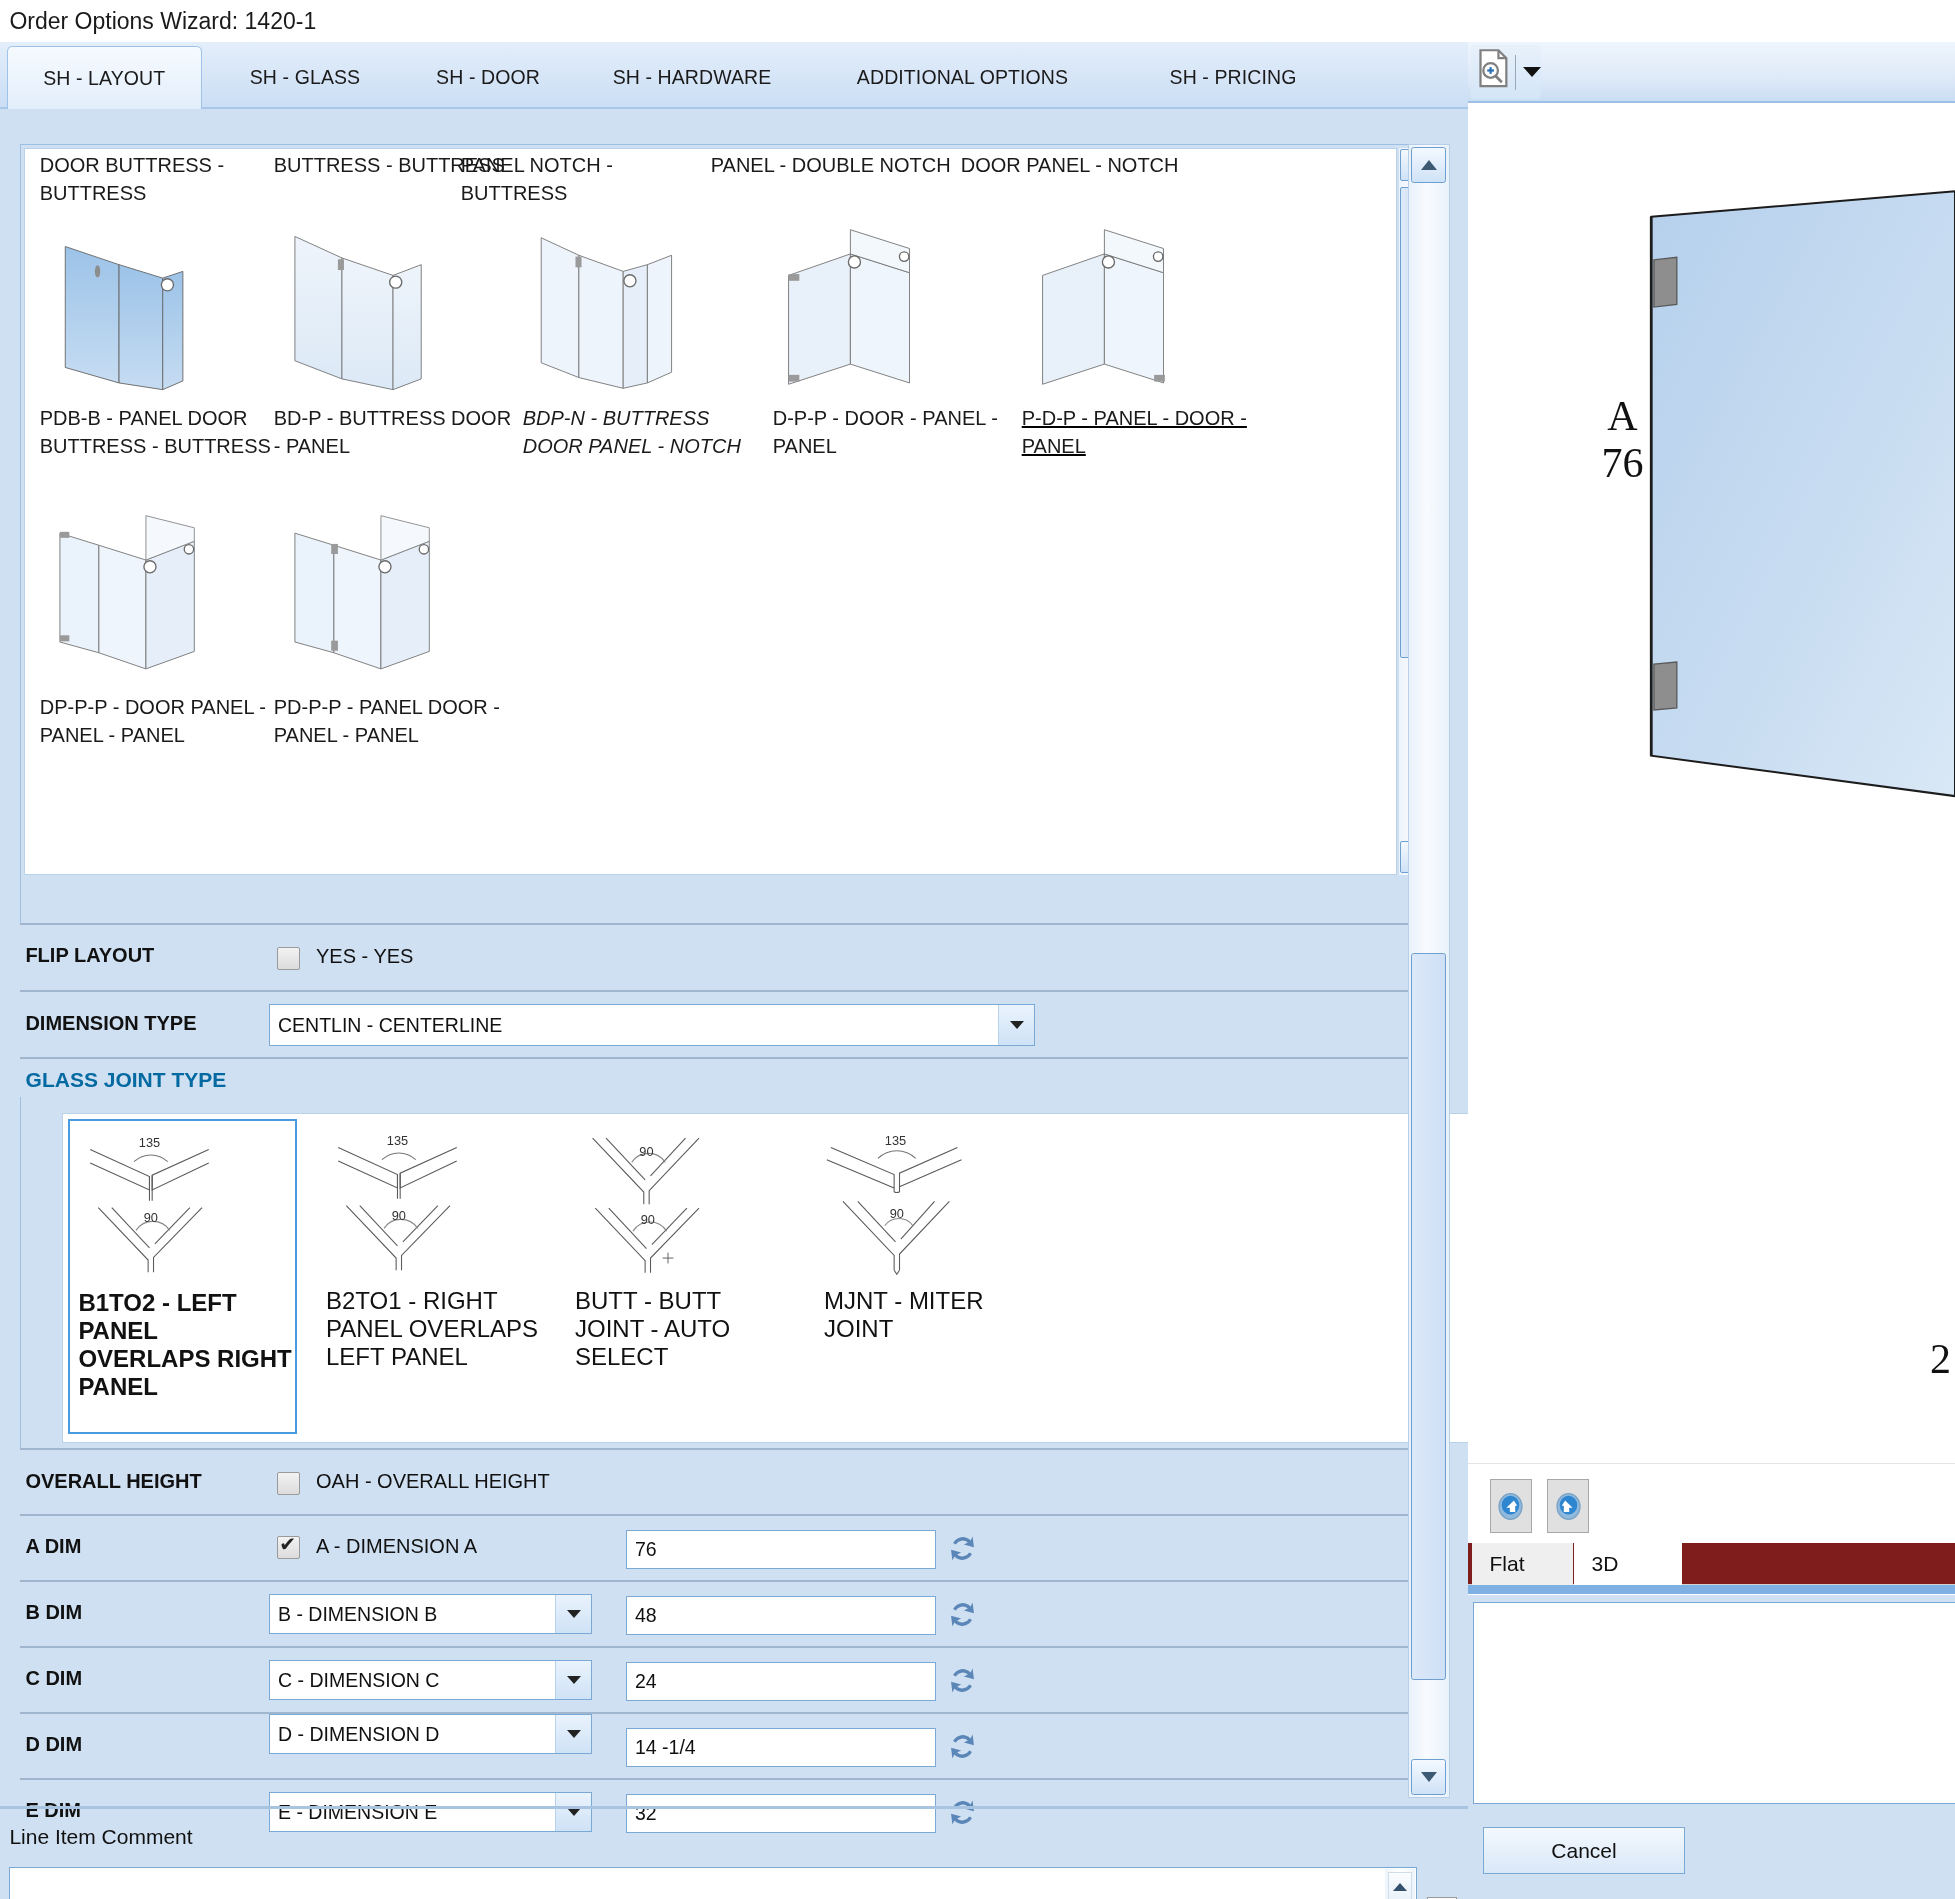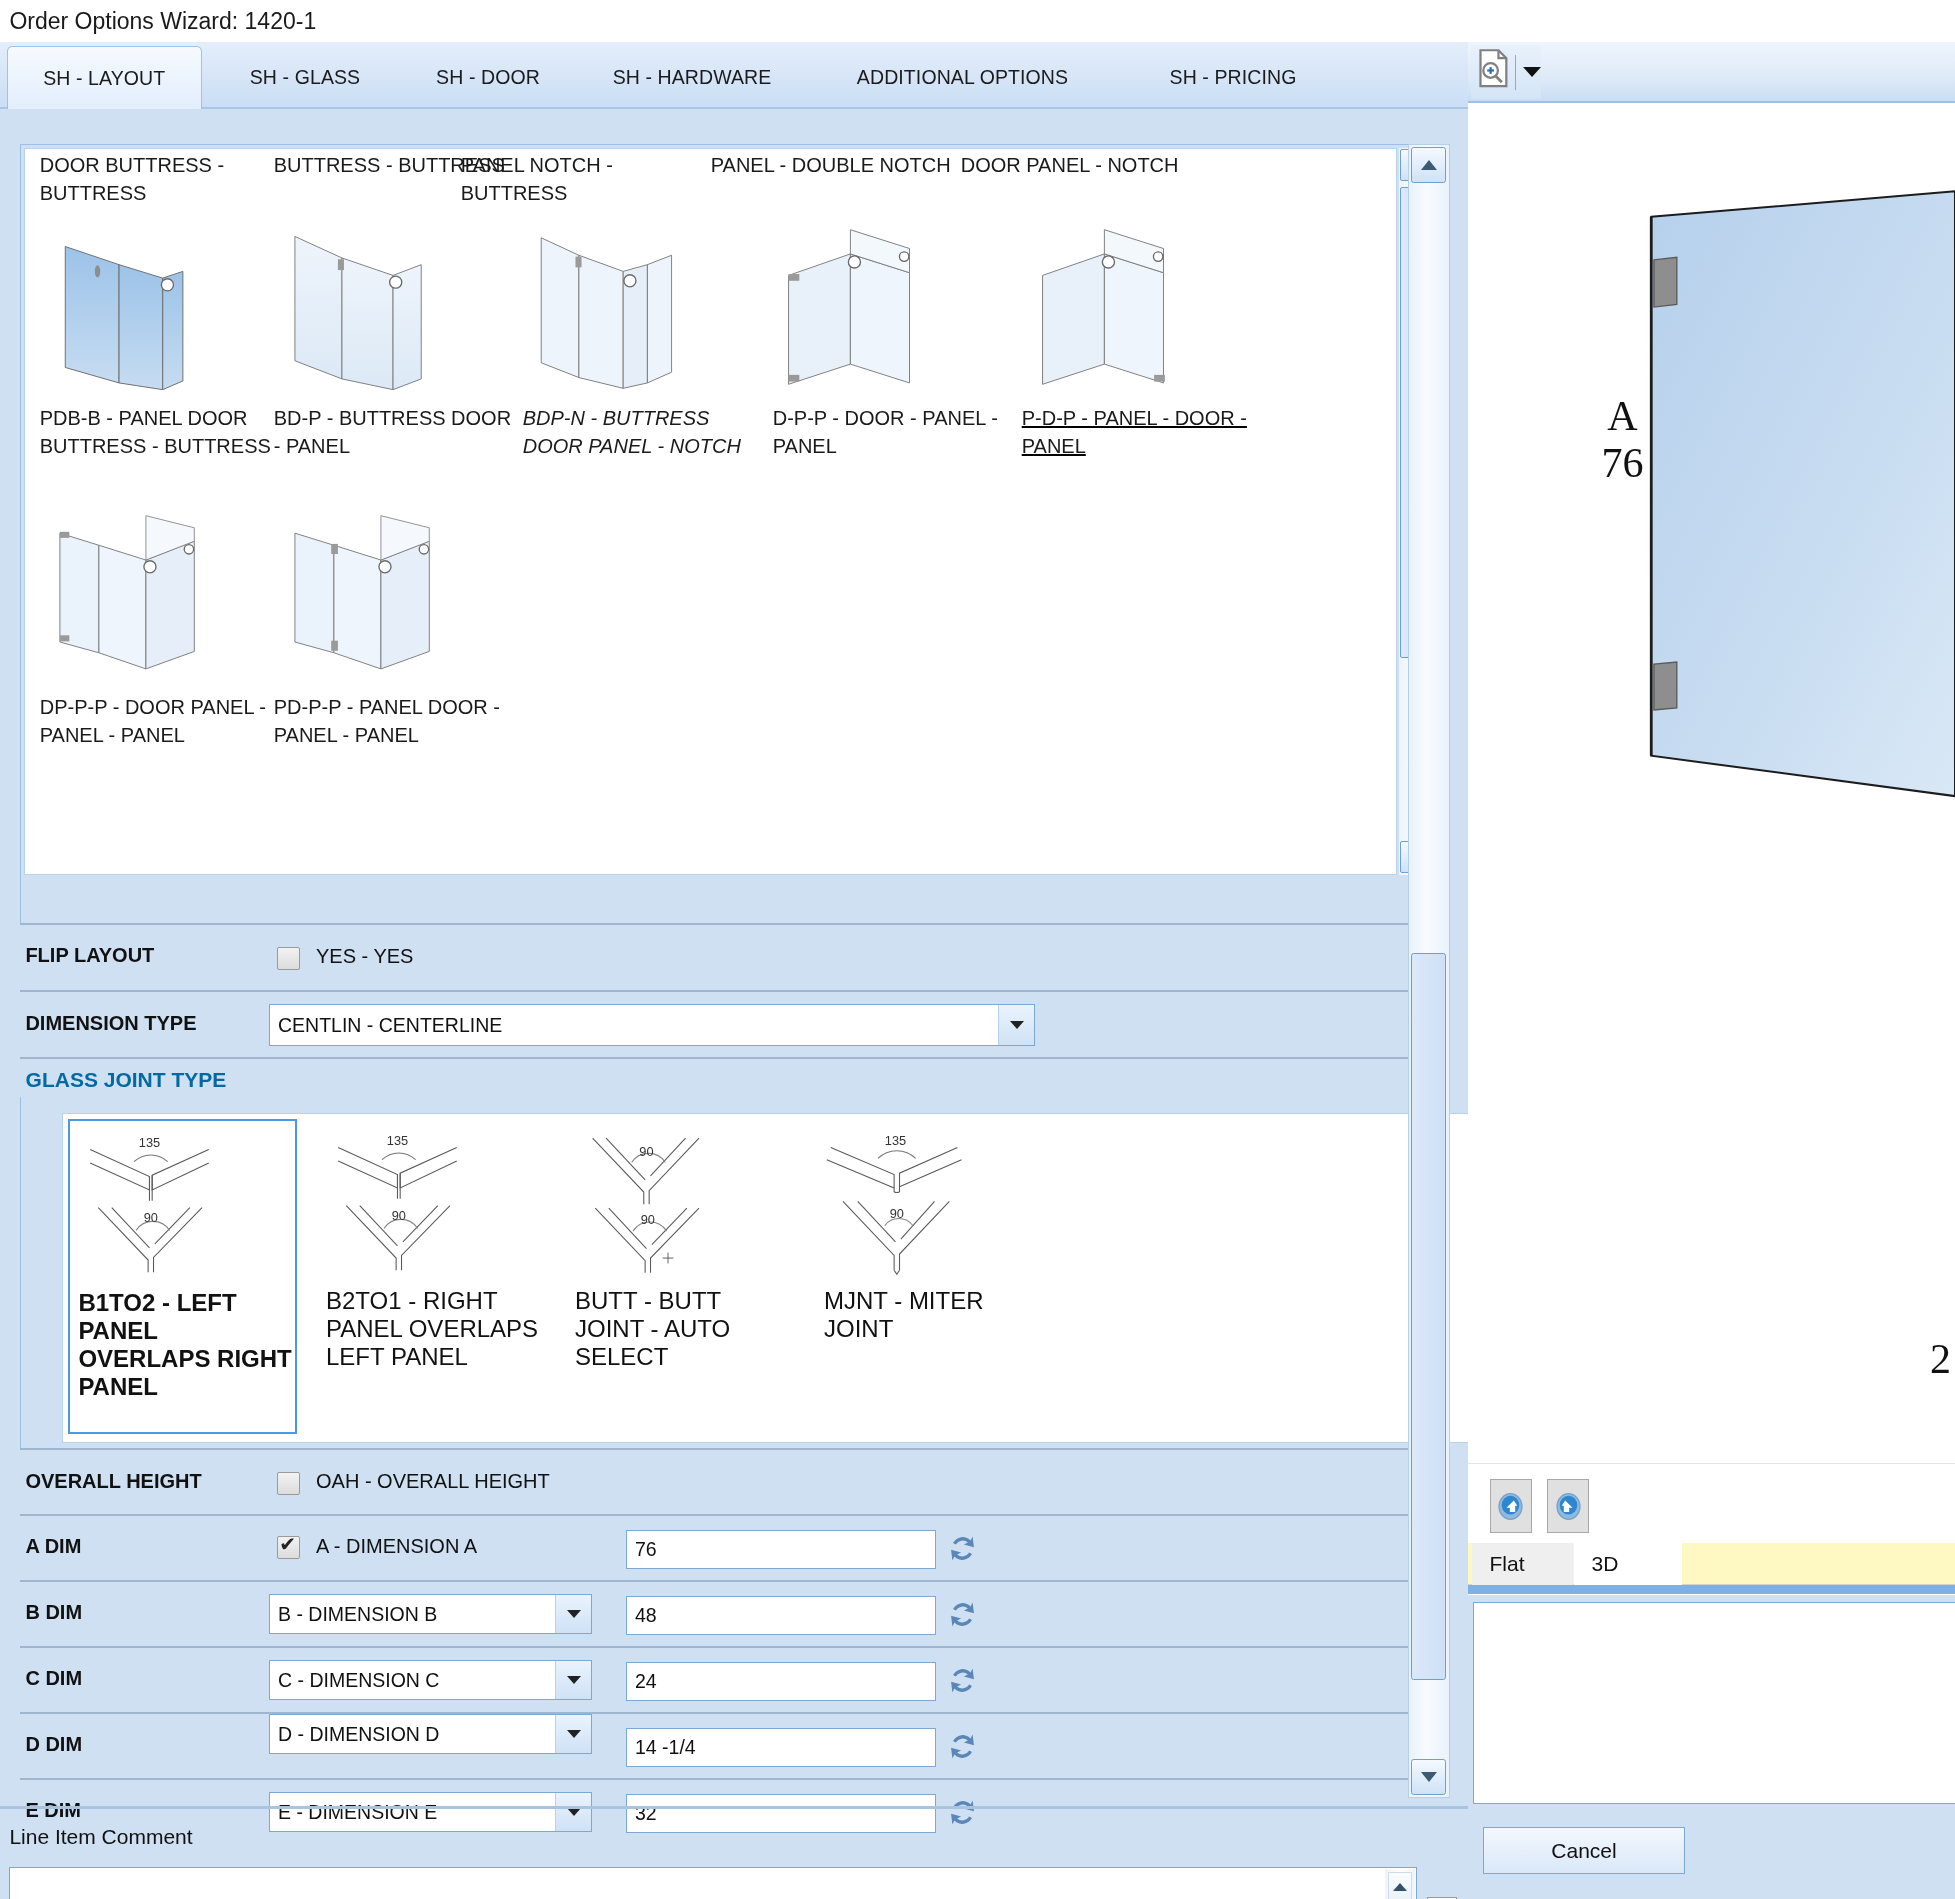--- a/index.html
+++ b/index.html
@@ -198,21 +198,21 @@
     position: absolute; left: 0; top: 1421px; width: 487px; height: 81px;
     background: #ffffff; border-top: 0.7px solid #e4e4e4;
   }
   .rot-btn {
     position: absolute; top: 15px; width: 42px; height: 54px;
     background: #e0e0e0; border: 0.7px solid #a8a8a8;
     display: flex; align-items: center; justify-content: center;
   }
   .r-tabs {
     position: absolute; left: 0; top: 1501px; width: 487px; height: 42px;
-    background: #fef9c3; border-bottom: 0.7px solid #d2d2d2;
+    background: #7f1d1d; border-bottom: 0.7px solid #d2d2d2;
   }
   .r-tab {
     position: absolute; top: 0; height: 42px; padding: 0 17.5px;
     display: flex; align-items: center;
     font-size: 21px; color: #111;
     background: #efefef;
   }
   .r-tab.active { background: #ffffff; }
   .r-blue-sep {
     position: absolute; left: 0; top: 1543px; width: 487px; height: 9.4px;

